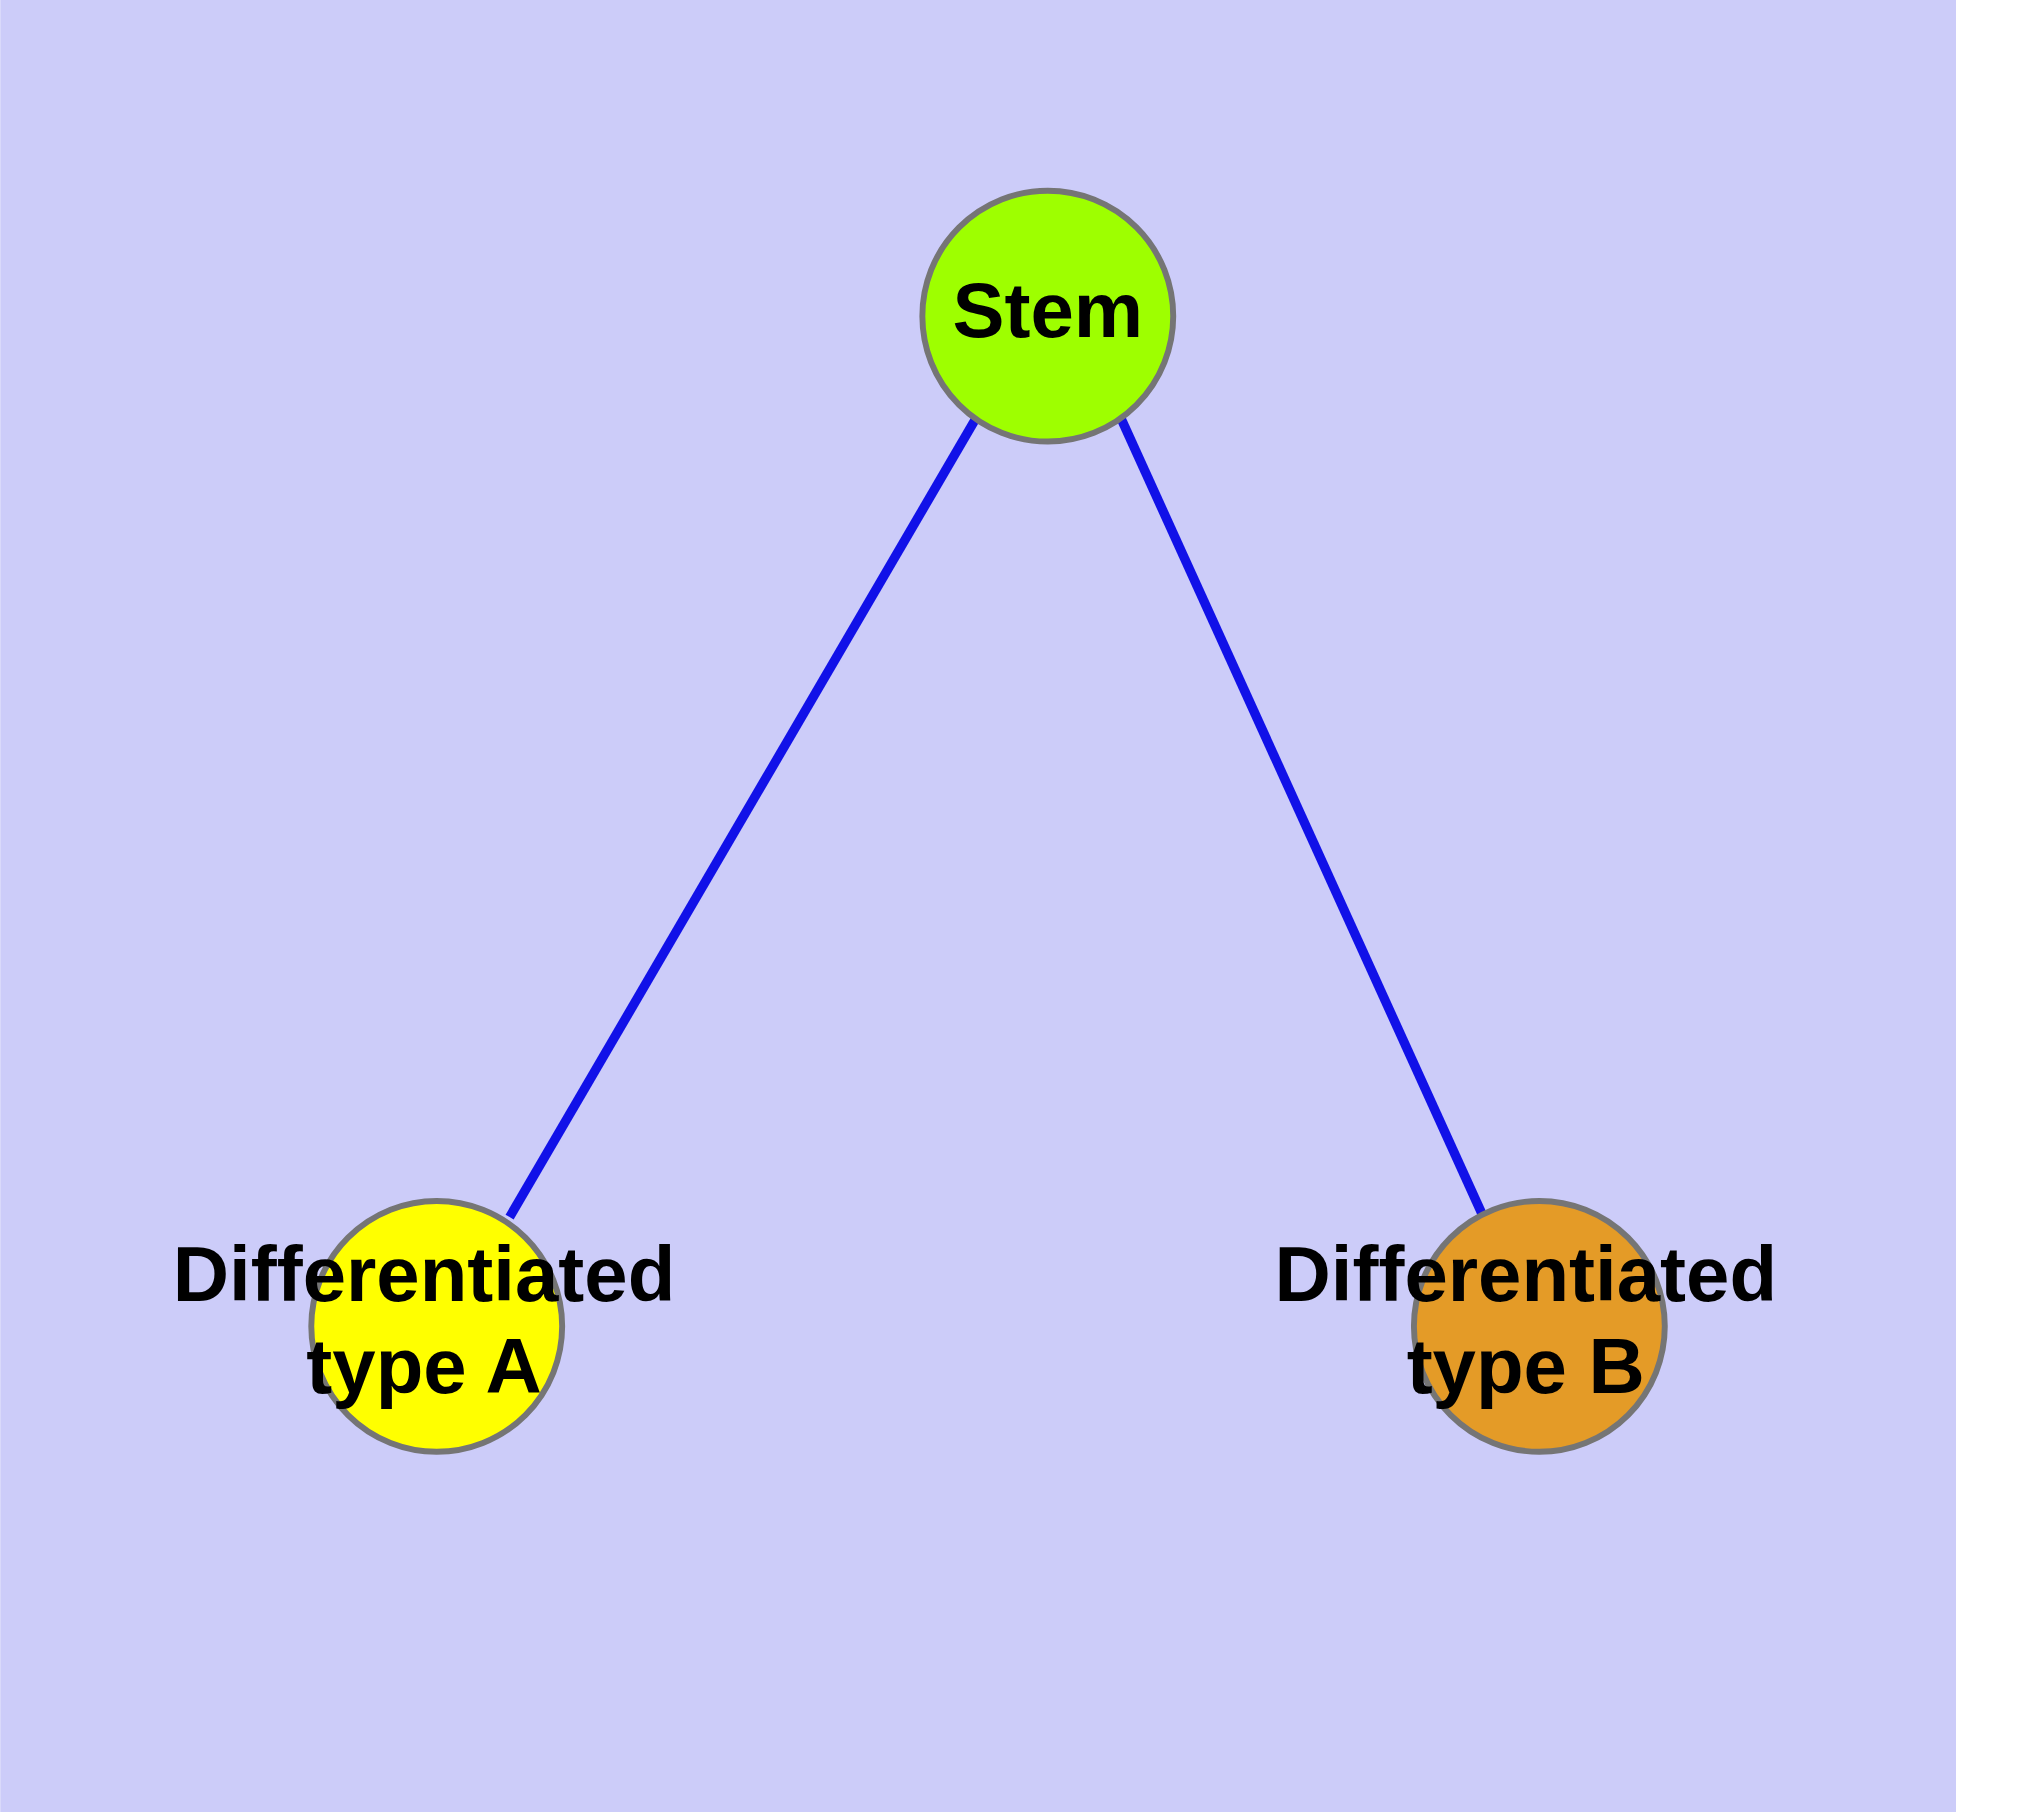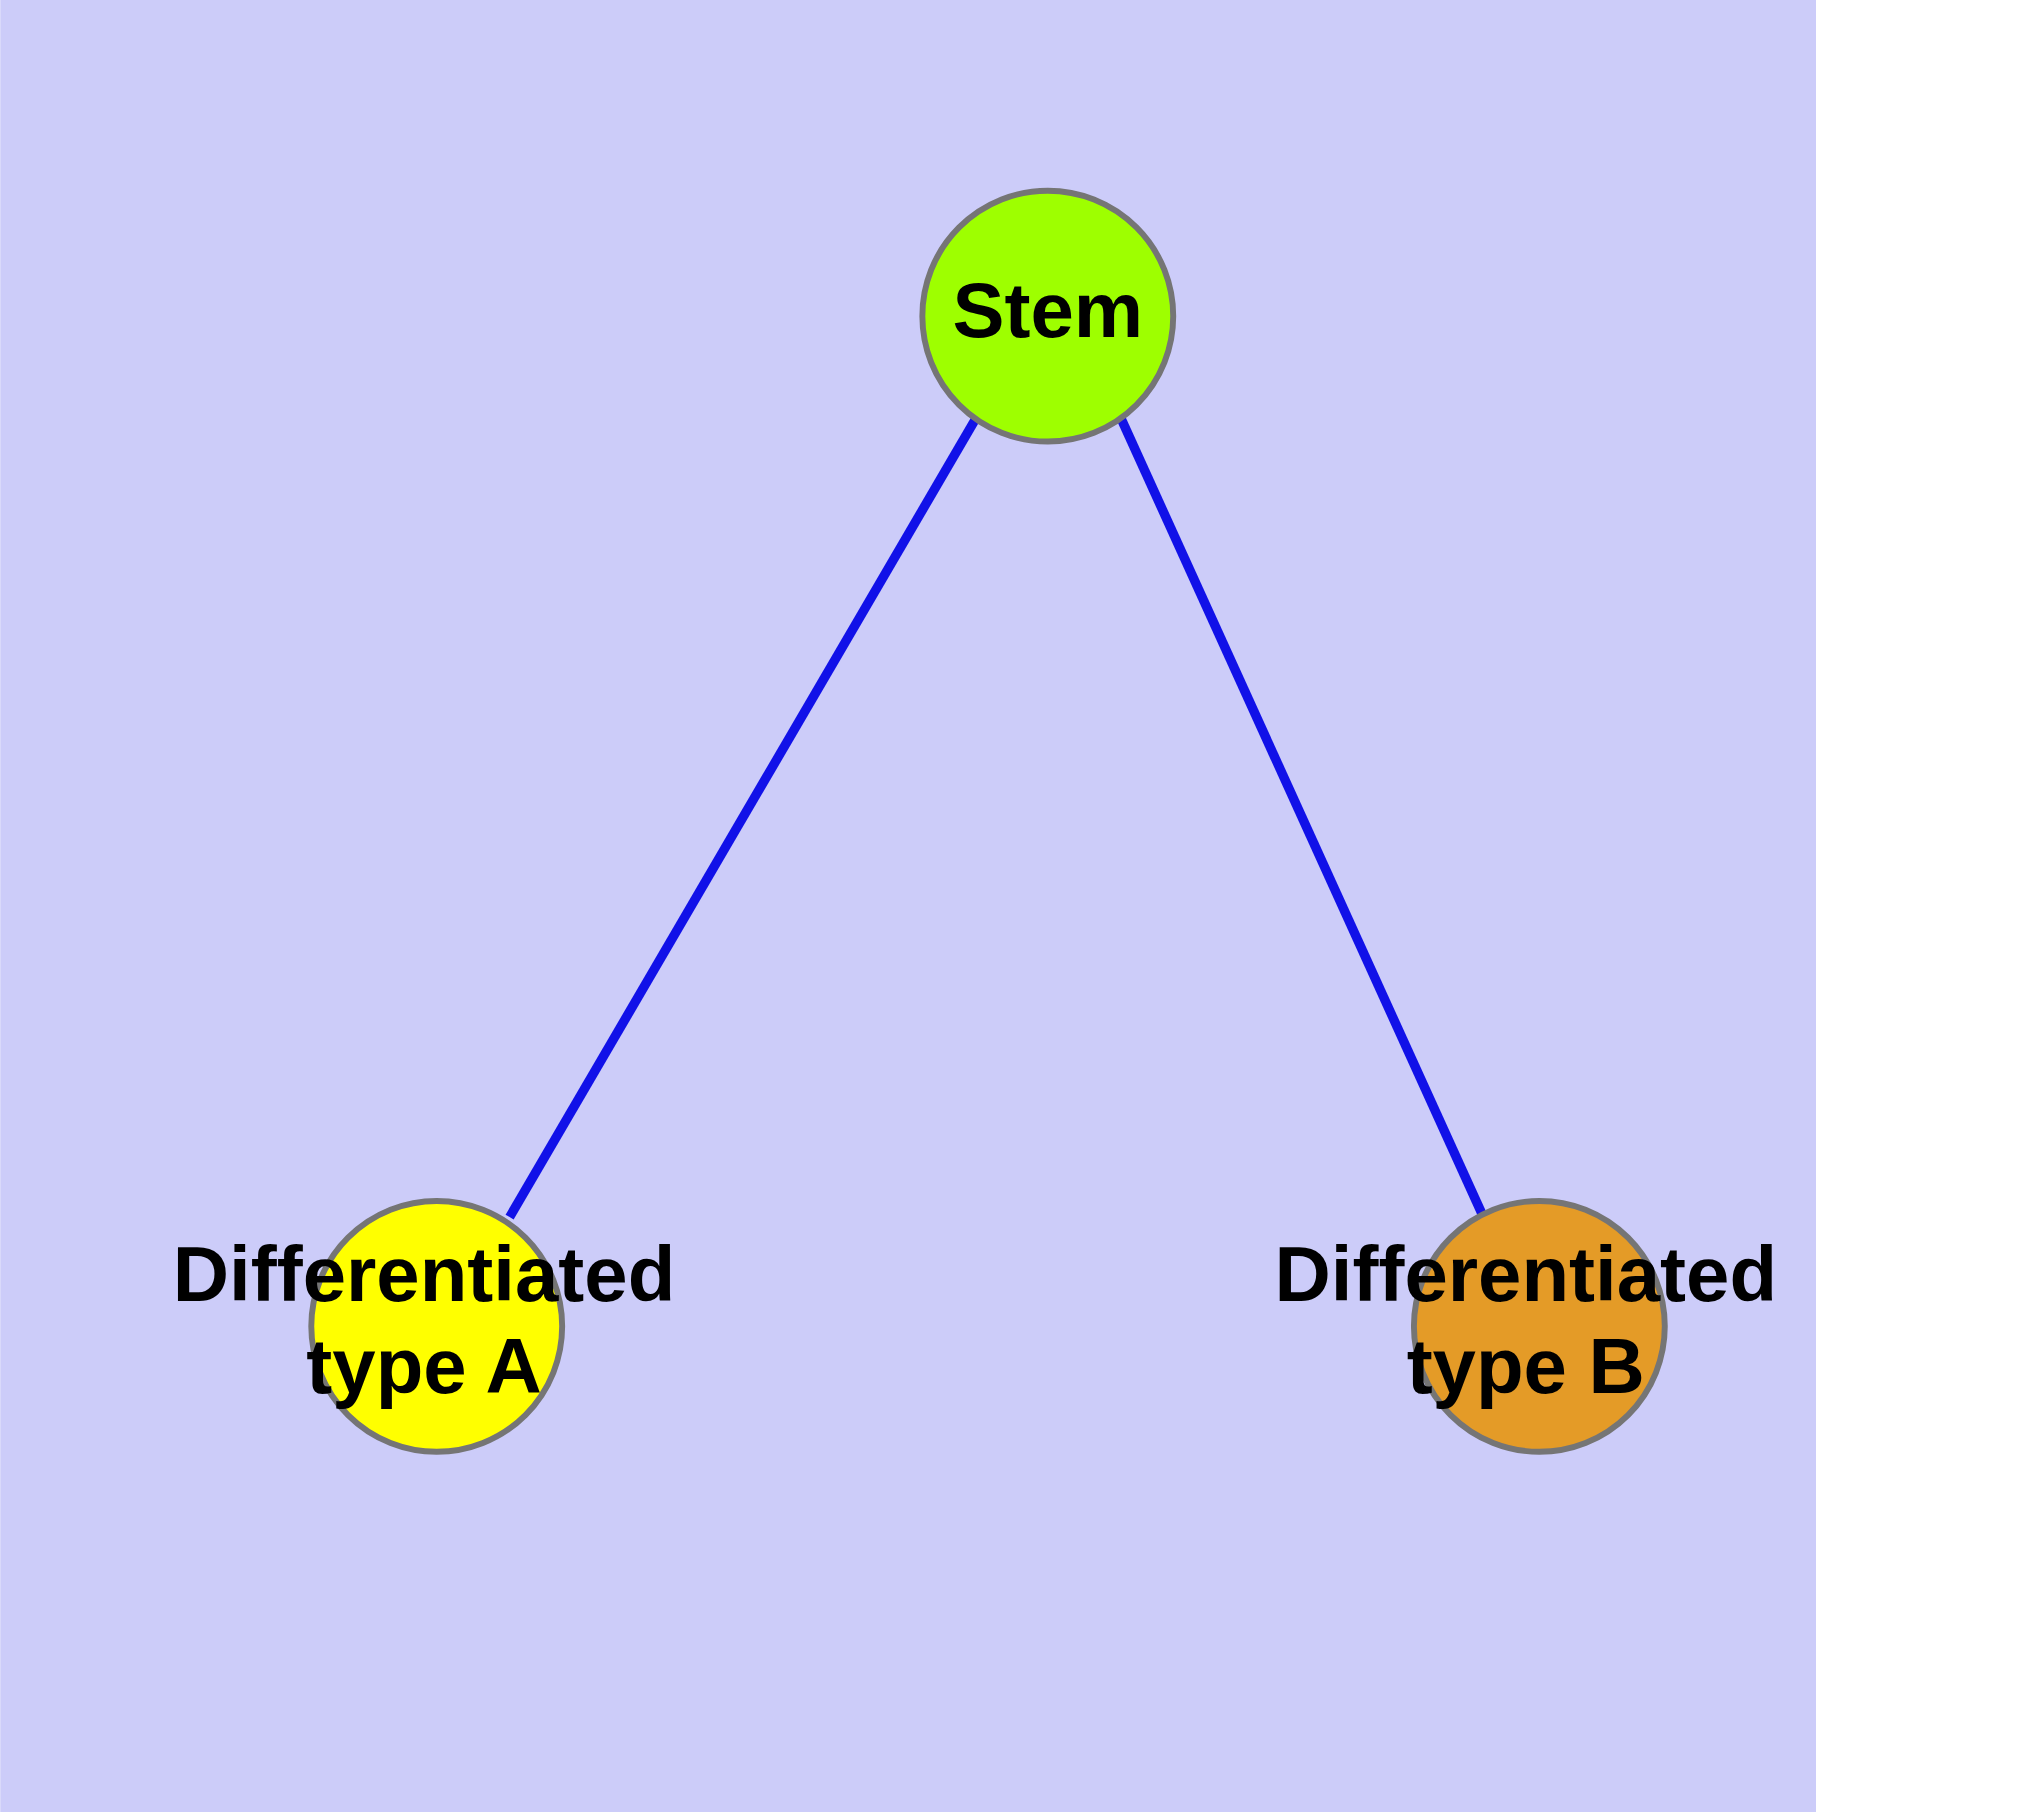--- a/index.html
+++ b/index.html
@@ -26,21 +26,21 @@
     font-family: "Liberation Sans", sans-serif;
     font-weight: bold;
     fill: #000000;
     dominant-baseline: middle;
     text-anchor: middle;
   }
 </style>
 </head>
 <body>
 
-<div id="canvas" style="width: 1816px; height: 1812px;">
+<div id="canvas" style="width: 1956px; height: 1812px;">
   <svg id="graph-svg" viewBox="0 0 2384 2138" xmlns="http://www.w3.org/2000/svg" style="width: 2021px; height: 1812px;">
 
     <rect x="0" y="0" width="2384" height="2138" fill="#ccccf9"></rect>
 
     <g>
       <line y1="494" x2="601" y2="1436" stroke="#1111e8" stroke-width="11" stroke-linecap="butt" id="edge0" x1="1151"></line>
       <line y1="495" x2="1750" y2="1436" stroke="#1111e8" stroke-width="11" stroke-linecap="butt" id="edge1" x1="1323"></line>
     </g>
 
     <g>

